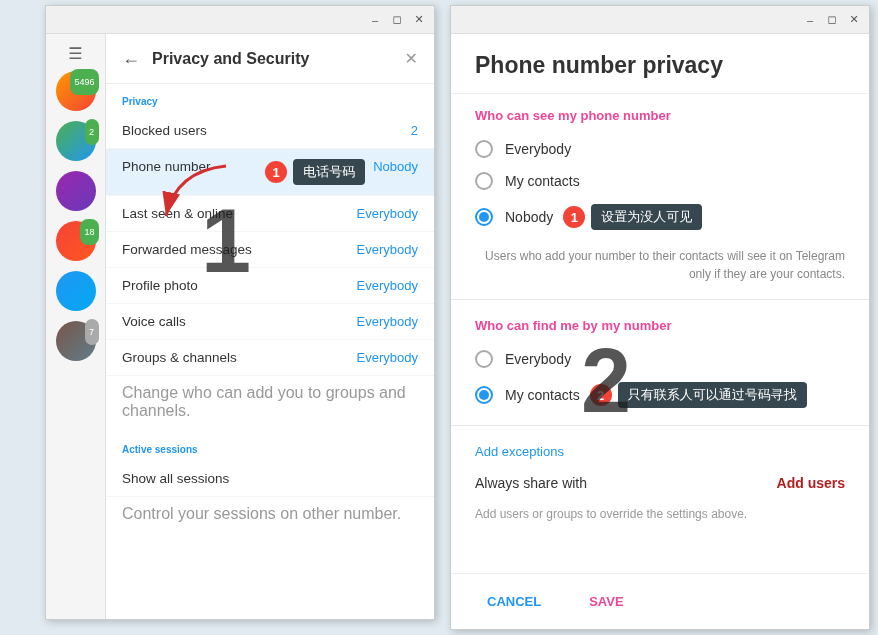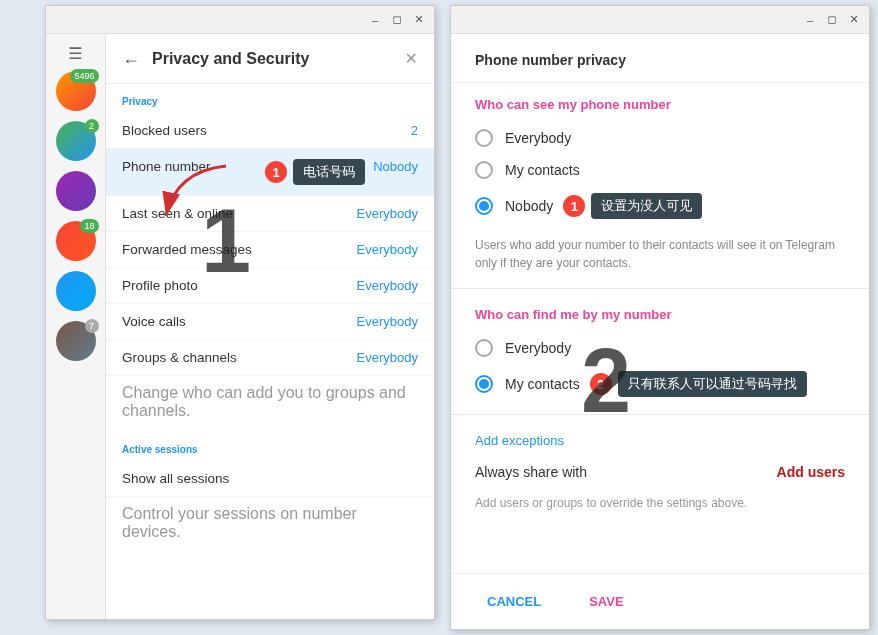--- a/index.html
+++ b/index.html
@@ -85,21 +85,21 @@
 
     .badge {
       position: absolute;
       top: 0; right: 0;
       background: #4caf50;
       color: #fff;
       font-size: 9px;
       border-radius: 8px;
       padding: 0 4px;
       min-width: 14px;
-      height: 14px;
+      height: 26px;
       display: flex; align-items: center; justify-content: center;
     }
 
     
     .settings-panel {
       flex: 1;
       display: flex;
       flex-direction: column;
       overflow-y: auto;
     }
@@ -211,21 +211,21 @@
       overflow-y: auto;
       padding: 0;
     }
 
     .dialog-header {
       padding: 18px 24px 14px;
       border-bottom: 1px solid #eee;
     }
 
     .dialog-header h2 {
-      font-size: 14px;
+      font-size: 23px;
       font-weight: 600;
       color: #333;
     }
 
     .dialog-section {
       padding: 14px 24px 6px;
     }
 
     .dialog-section-title {
       font-size: 13px;
@@ -265,20 +265,21 @@
     .radio-label {
       font-size: 14px;
       color: #333;
     }
 
     .info-text {
       font-size: 12px;
       color: #888;
       padding: 4px 24px 12px;
       line-height: 1.5;
+      text-align: right;
     }
 
     .divider {
       height: 1px;
       background: #e8e8e8;
       margin: 4px 0;
     }
 
     .add-exceptions {
       padding: 14px 24px 6px;
@@ -449,21 +450,21 @@
       </div>
 
       <p class="settings-desc">Change who can add you to groups and channels.</p>
 
       <div class="section-title">Active sessions</div>
 
       <div class="settings-item">
         <span class="label">Show all sessions</span>
       </div>
 
-      <p class="settings-desc">Control your sessions on number devices.</p>
+      <p class="settings-desc">Control your sessions on other number.</p>
     </div>
   </div>
 
   <div style="position:absolute; left:155px; top:190px; pointer-events:none; z-index:10;">
     <span style="font-size:90px; font-weight:bold; color:rgba(30,30,30,0.75); line-height:1;">1</span>
   </div>
 
   <div style="position:absolute; left:110px; top:155px; pointer-events:none; z-index:10;">
     <svg width="90" height="70">
       <defs>

